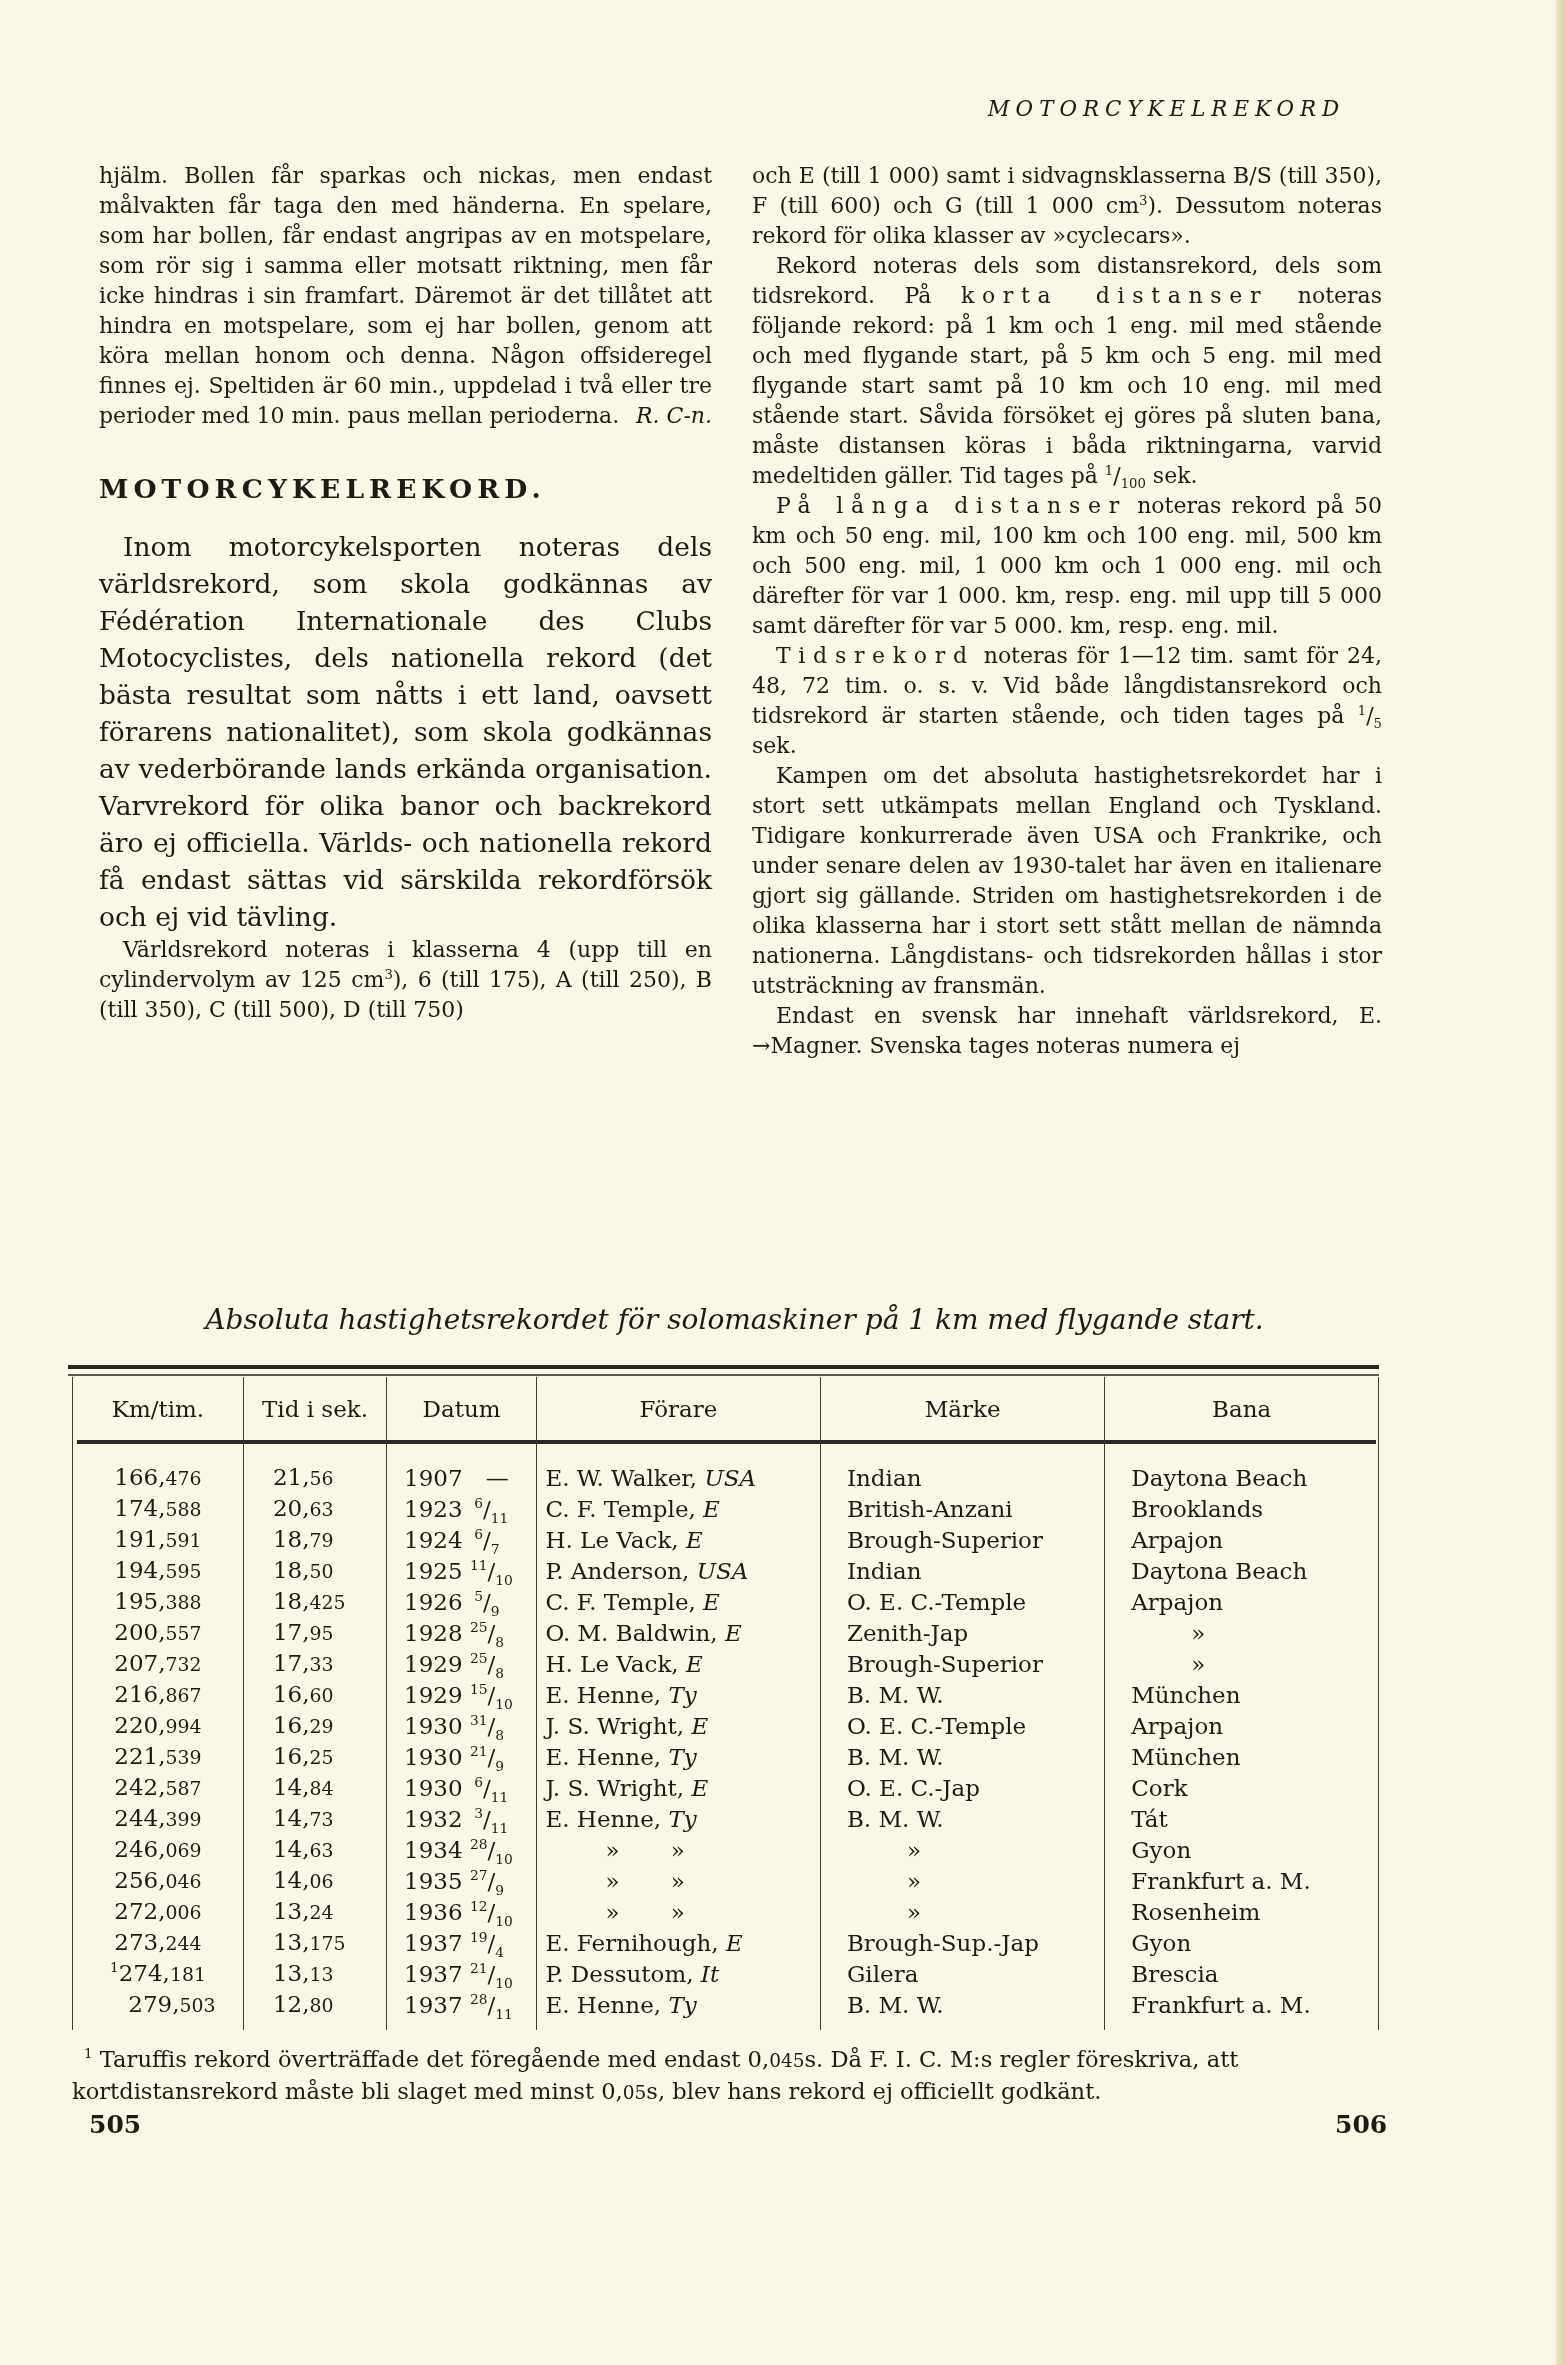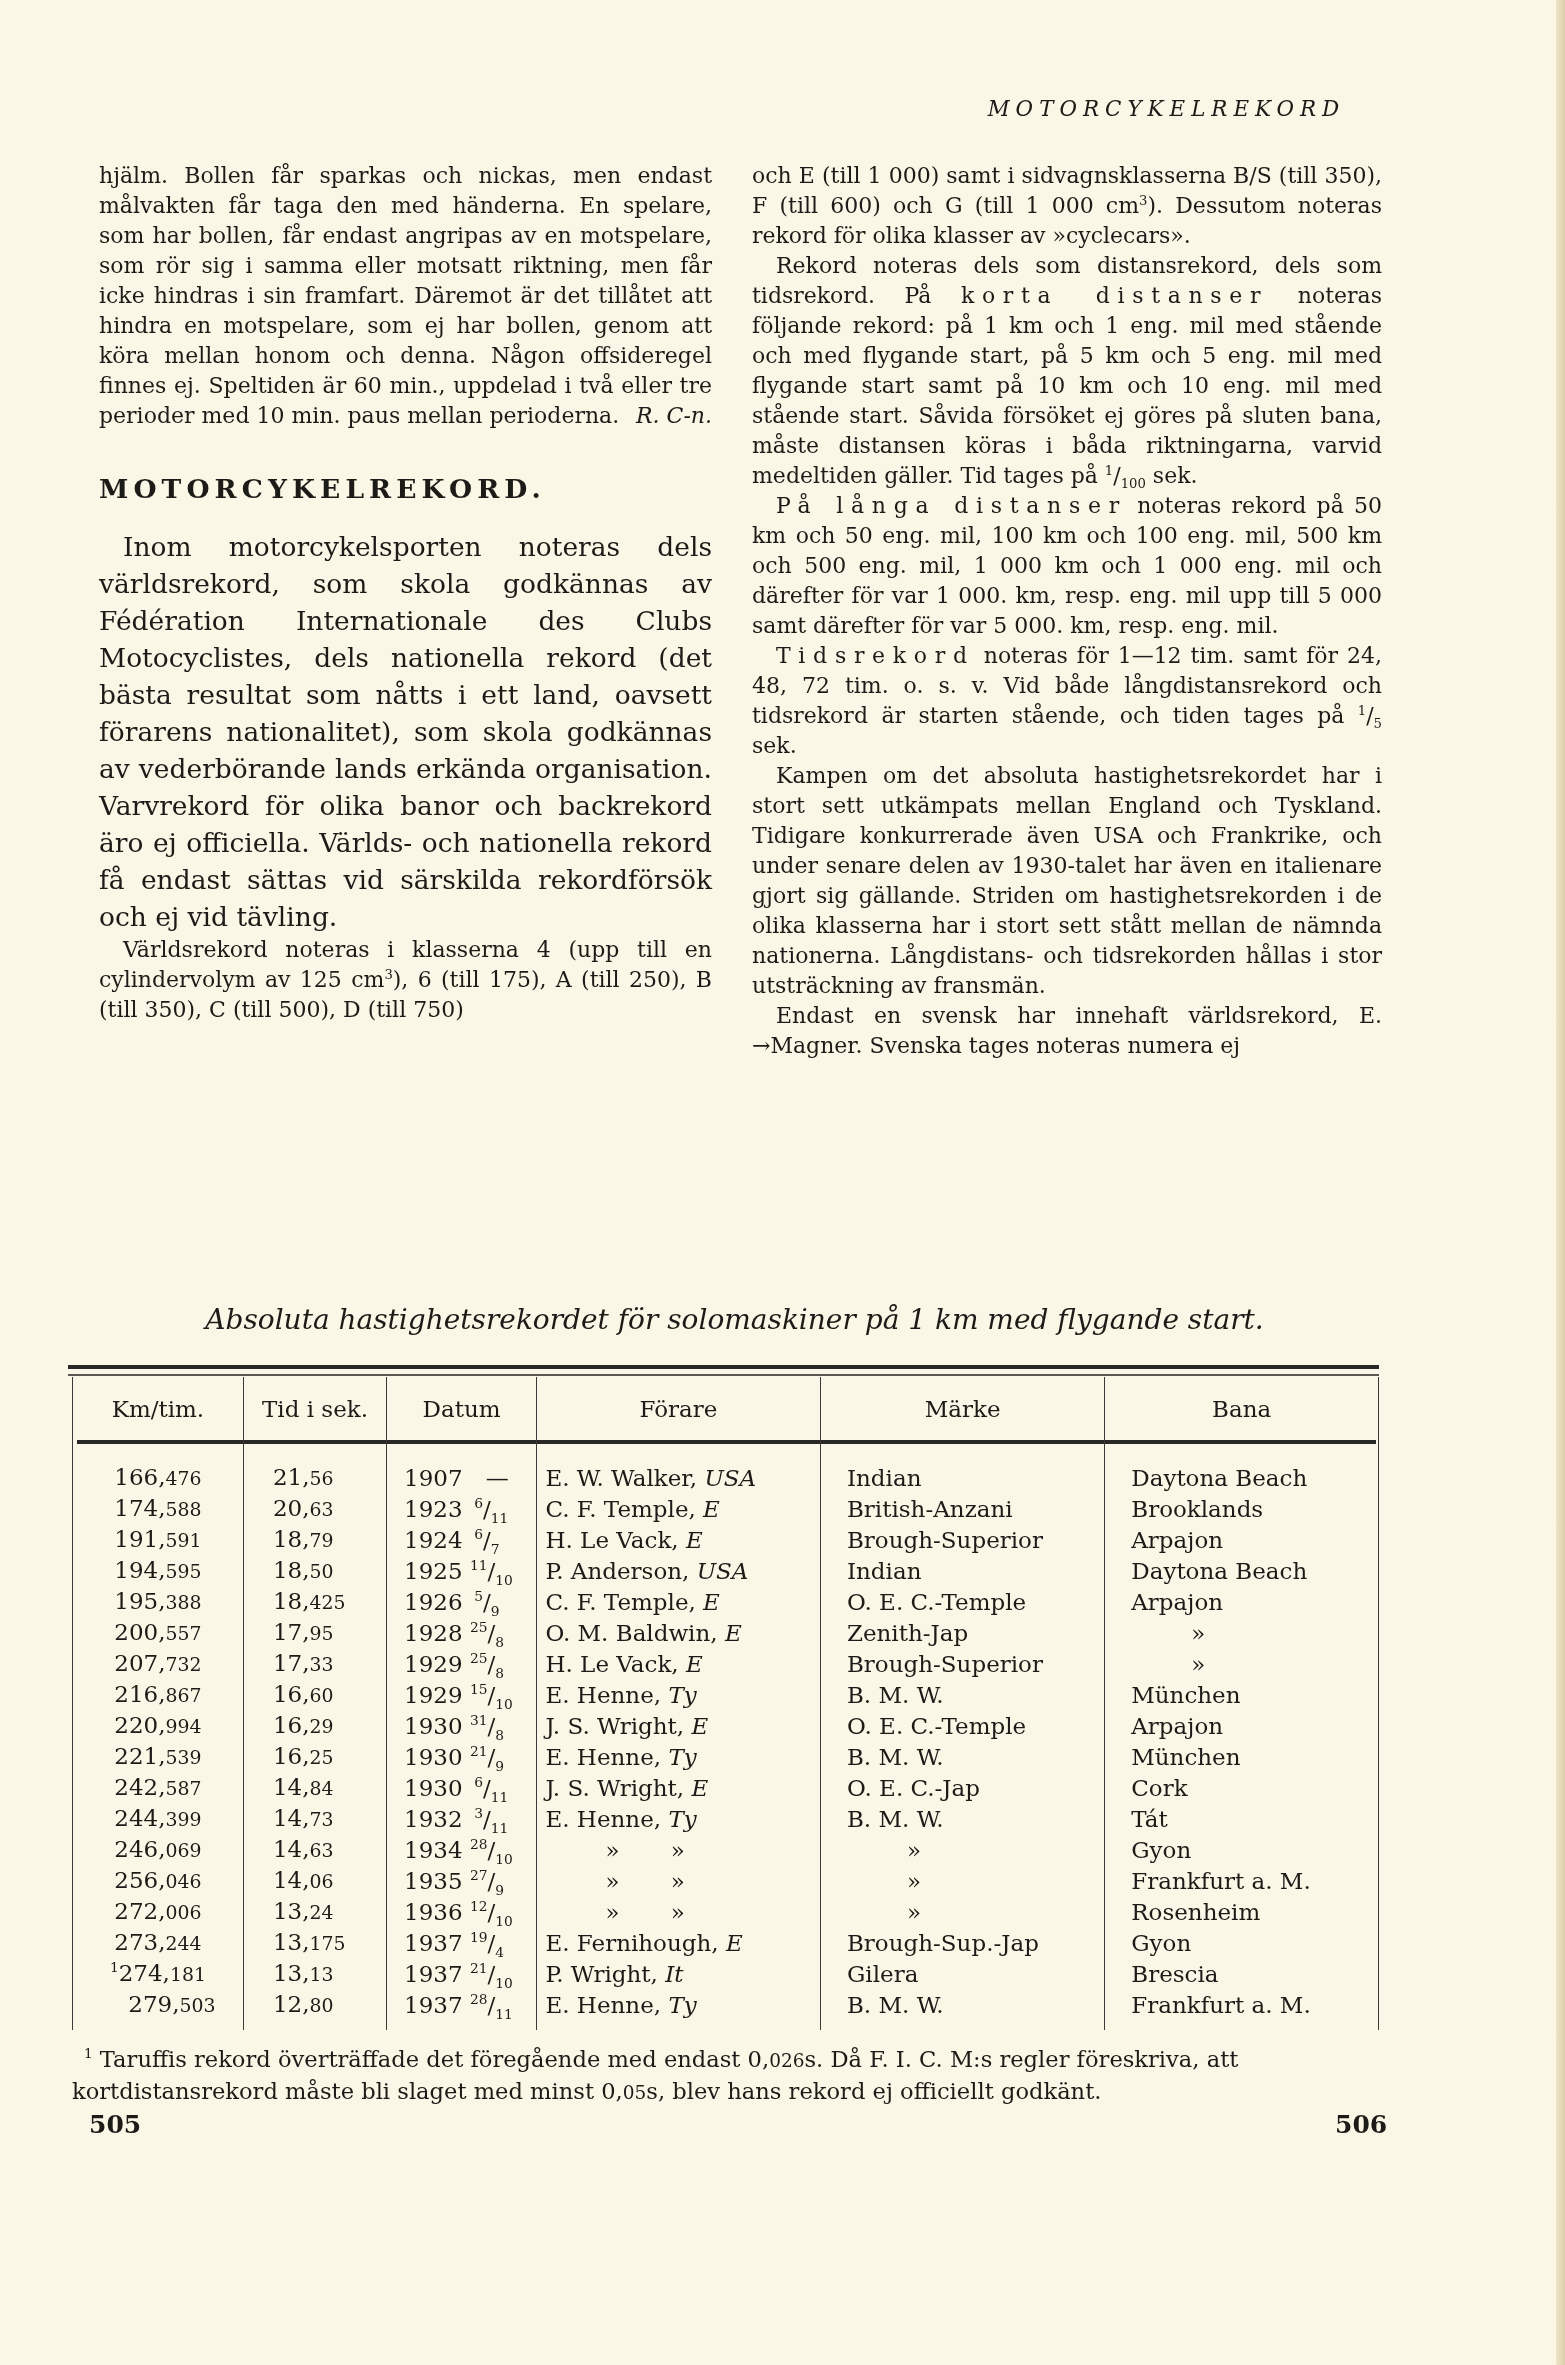--- a/index.html
+++ b/index.html
@@ -272,35 +272,35 @@
     <td class="c-dat"><span>1937</span><span class="date-frac"> <span class="sup">19</span>/<span class="sub">4</span></span></td>
     <td class="c-for"><span class="drv">E. Fernihough, </span><span class="nat">E</span></td>
     <td class="c-mar"><span class="mk">Brough-Sup.-Jap</span></td>
     <td class="c-ban"><span class="tr">Gyon</span></td>
   </tr>
 
   <tr>
     <td class="c-km"><span class="fn-mark">1</span><span>274,</span><span class="dec">181</span></td>
     <td class="c-tid"><span>13,</span><span class="dec">13</span></td>
     <td class="c-dat"><span>1937</span><span class="date-frac"> <span class="sup">21</span>/<span class="sub">10</span></span></td>
-    <td class="c-for"><span class="drv">P. Wright, </span><span class="nat">It</span></td>
+    <td class="c-for"><span class="drv">P. Dessutom, </span><span class="nat">It</span></td>
     <td class="c-mar"><span class="mk">Gilera</span></td>
     <td class="c-ban"><span class="tr">Brescia</span></td>
   </tr>
 
   <tr class="last">
     <td class="c-km"><span class="fn-mark"></span><span>279,</span><span class="dec">503</span></td>
     <td class="c-tid"><span>12,</span><span class="dec">80</span></td>
     <td class="c-dat"><span>1937</span><span class="date-frac"> <span class="sup">28</span>/<span class="sub">11</span></span></td>
     <td class="c-for"><span class="drv">E. Henne, </span><span class="nat">Ty</span></td>
     <td class="c-mar"><span class="mk">B. M. W.</span></td>
     <td class="c-ban"><span class="tr">Frankfurt a. M.</span></td>
   </tr>
 </tbody>
 </table>
 
 <div class="footnote">
-  <p class="fn-indent"><span class="fn-mark">1</span><span> Taruffis rekord överträffade det föregående med endast 0,</span><span class="dec">026</span><span>s. Då F. I. C. M:s regler föreskriva, att kortdistansrekord måste bli slaget med minst 0,</span><span class="dec">05</span><span>s, blev hans rekord ej officiellt godkänt.</span></p>
+  <p class="fn-indent"><span class="fn-mark">1</span><span> Taruffis rekord överträffade det föregående med endast 0,</span><span class="dec">045</span><span>s. Då F. I. C. M:s regler föreskriva, att kortdistansrekord måste bli slaget med minst 0,</span><span class="dec">05</span><span>s, blev hans rekord ej officiellt godkänt.</span></p>
 </div>
 
 <div class="folio folio-left">505</div>
 <div class="folio folio-right">506</div>
 
 
 </body></html>

